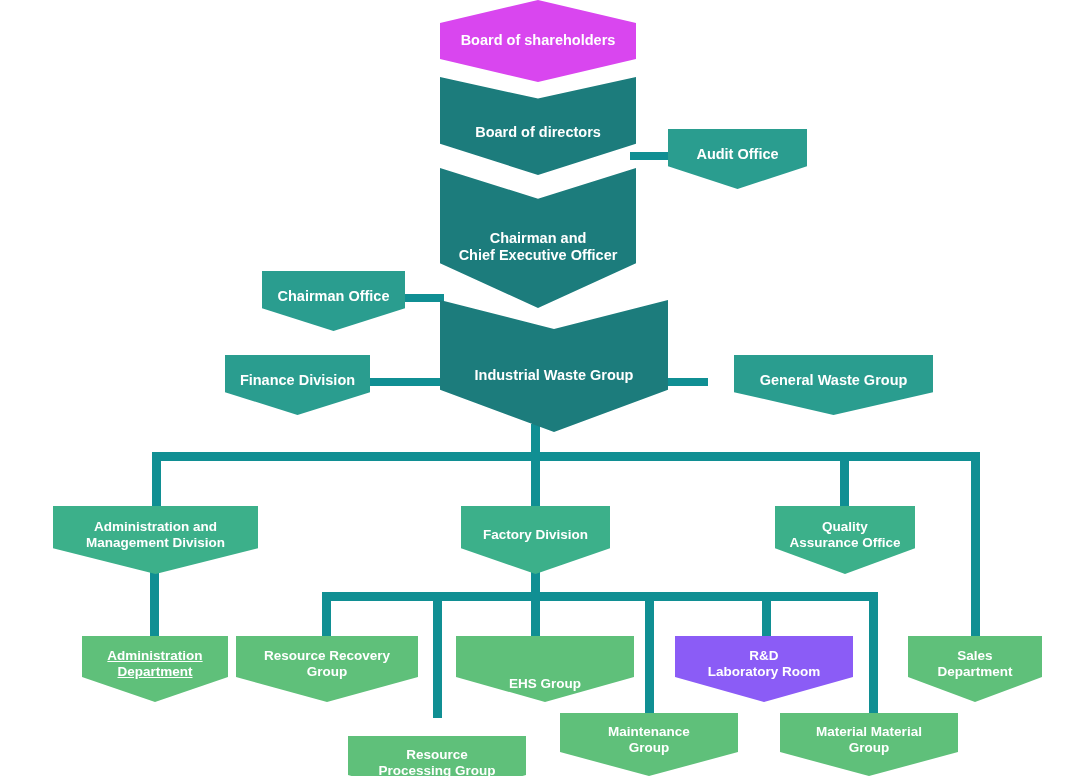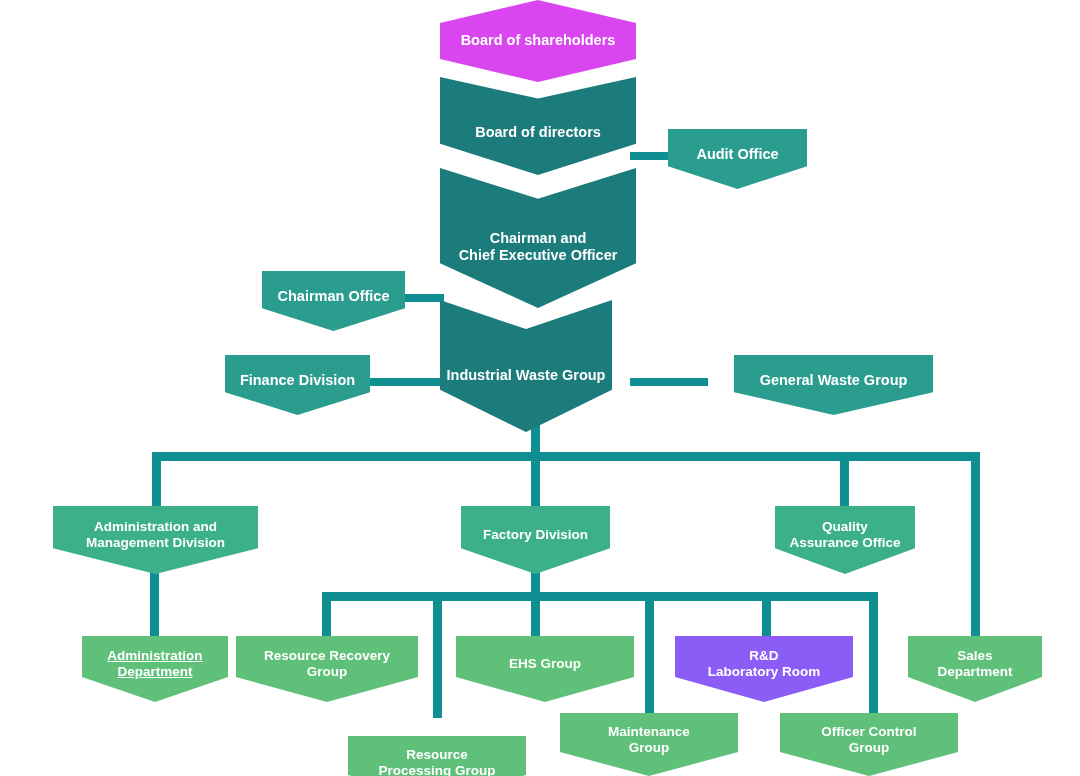--- a/index.html
+++ b/index.html
@@ -102,21 +102,21 @@
 
   <div class="node shape-chevron" style="left:440px; top:168px; width:196px; height:140px; background:#1c7c7c; font-size:14.5px; font-weight:bold;">
     <span class="label" style="padding-top:18px;">Chairman and
 Chief Executive Officer</span>
   </div>
 
   <div class="node shape-pentagon" style="left:262px; top:271px; width:143px; height:60px; background:#2a9d8f; font-size:14.5px; font-weight:bold;">
     <span class="label" style="padding-bottom:9px;">Chairman Office</span>
   </div>
 
-  <div class="node shape-chevron" style="left:440px; top:300px; width:172px; height:132px; background:#1c7c7c; font-size:14.5px; font-weight:bold;">
+  <div class="node shape-chevron" style="left:440px; top:300px; width:228px; height:132px; background:#1c7c7c; font-size:14.5px; font-weight:bold;">
     <span class="label" style="padding-top:20px;">Industrial Waste Group</span>
   </div>
 
   <div class="node shape-pentagon" style="left:225px; top:355px; width:145px; height:60px; background:#2a9d8f; font-size:14.5px; font-weight:bold;">
     <span class="label" style="padding-bottom:9px;">Finance Division</span>
   </div>
 
   <div class="node shape-pentagon" style="left:734px; top:355px; width:199px; height:60px; background:#2a9d8f; font-size:14.5px; font-weight:bold;">
     <span class="label" style="padding-bottom:9px;">General Waste Group</span>
   </div>
@@ -138,21 +138,21 @@
   <div class="node shape-pentagon" style="left:82px; top:636px; width:146px; height:66px; background:#5fc07a; font-size:13.5px; font-weight:bold;text-decoration:underline;">
     <span class="label" style="padding-bottom:10px;">Administration
 Department</span>
   </div>
 
   <div class="node shape-pentagon" style="left:236px; top:636px; width:182px; height:66px; background:#5fc07a; font-size:13.5px; font-weight:bold;">
     <span class="label" style="padding-bottom:10px;">Resource Recovery
 Group</span>
   </div>
 
-  <div class="node shape-pentagon" style="left:456px; top:636px; width:178px; height:66px; background:#5fc07a; font-size:13.5px; font-weight:bold;">
+  <div class="node shape-pentagon" style="left:456px; top:636px; width:178px; height:66px; background:#5fc07a; font-size:13.5px; font-weight:bold;align-items:flex-end;">
     <span class="label" style="padding-bottom:10px;">EHS Group</span>
   </div>
 
   <div class="node shape-pentagon" style="left:675px; top:636px; width:178px; height:66px; background:#8b5cf6; font-size:13.5px; font-weight:bold;">
     <span class="label" style="padding-bottom:10px;">R&amp;D
 Laboratory Room</span>
   </div>
 
   <div class="node shape-pentagon" style="left:908px; top:636px; width:134px; height:66px; background:#5fc07a; font-size:13.5px; font-weight:bold;">
     <span class="label" style="padding-bottom:10px;">Sales
@@ -163,17 +163,17 @@
     <span class="label" style="padding-bottom:10px;">Resource
 Processing Group</span>
   </div>
 
   <div class="node shape-pentagon" style="left:560px; top:713px; width:178px; height:63px; background:#5fc07a; font-size:13.5px; font-weight:bold;">
     <span class="label" style="padding-bottom:10px;">Maintenance
 Group</span>
   </div>
 
   <div class="node shape-pentagon" style="left:780px; top:713px; width:178px; height:63px; background:#5fc07a; font-size:13.5px; font-weight:bold;">
-    <span class="label" style="padding-bottom:10px;">Officer Control
+    <span class="label" style="padding-bottom:10px;">Material Material
 Group</span>
   </div>
 
 </div>
 
 </body></html>

